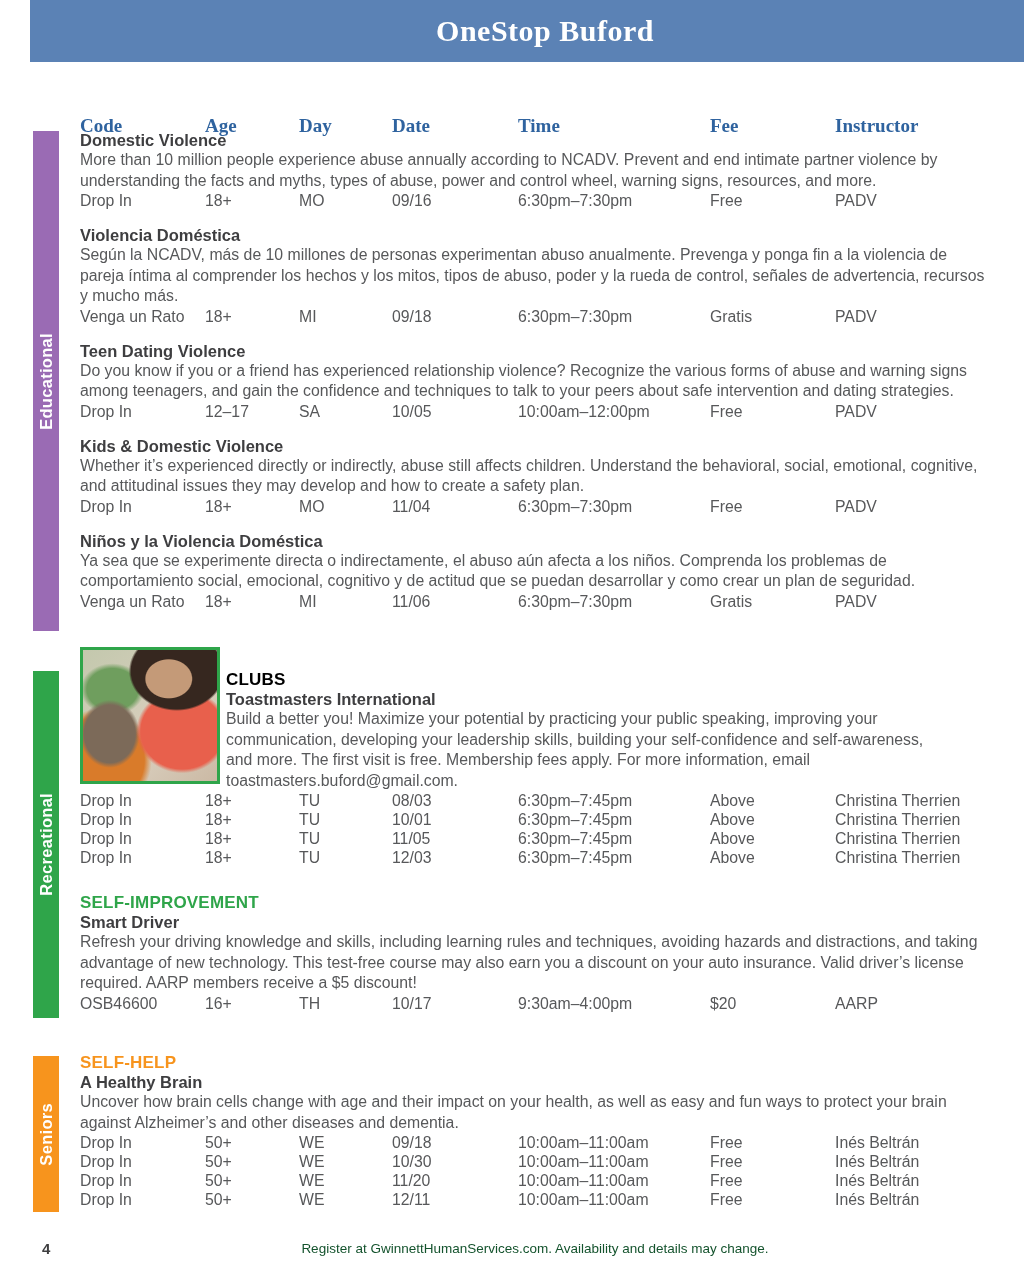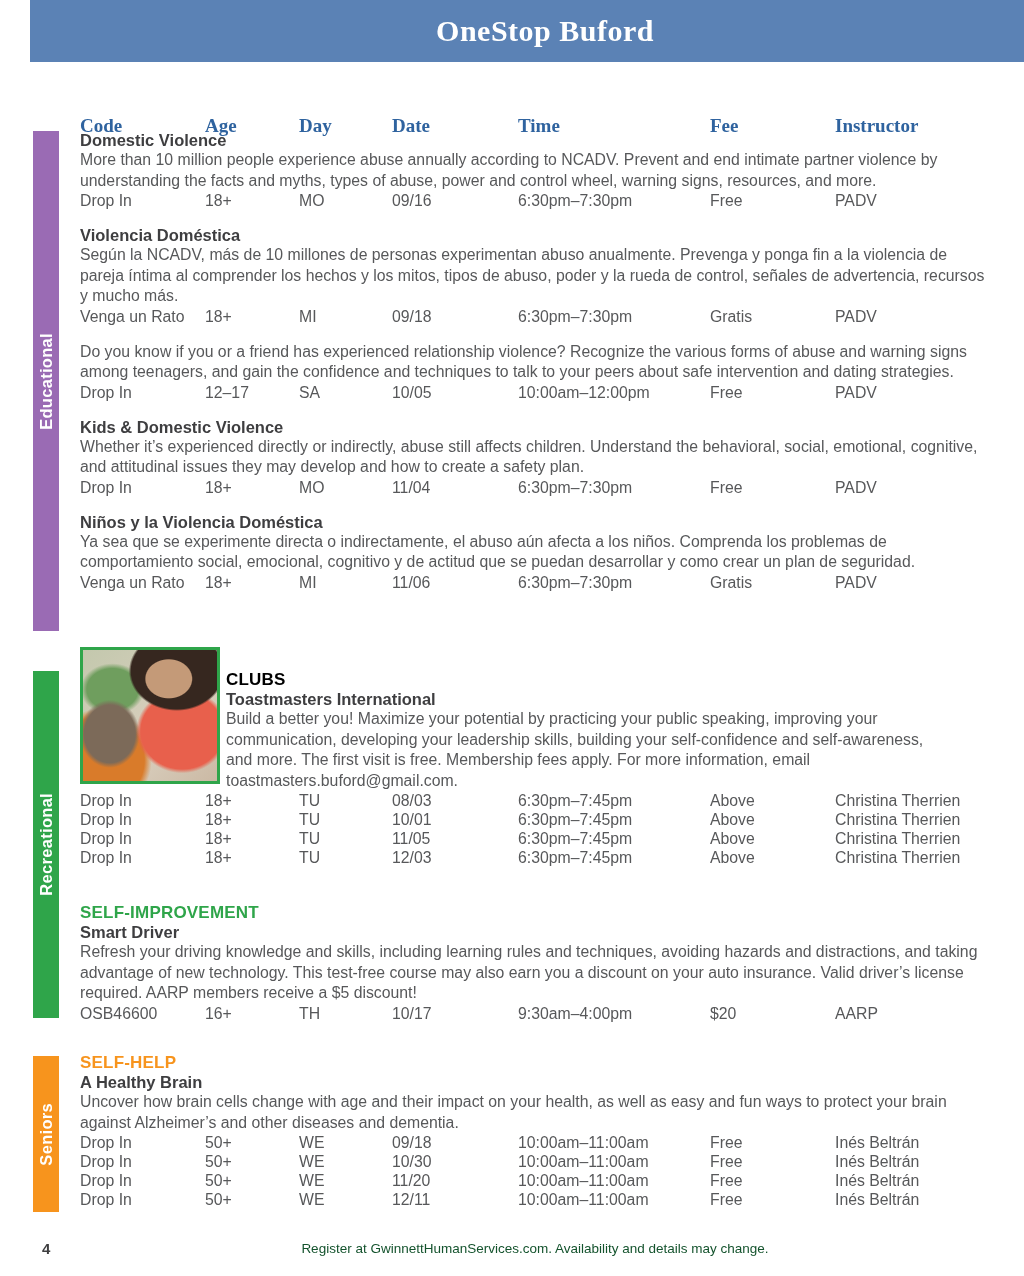--- a/index.html
+++ b/index.html
@@ -68,21 +68,21 @@
     border:3px solid #2fa54a; overflow:hidden;
     background:
       radial-gradient(ellipse 24px 20px at 64% 22%, #c49a78 95%, transparent 100%),
       radial-gradient(ellipse 48px 40px at 70% 16%, #36271f 95%, transparent 100%),
       radial-gradient(ellipse 46px 42px at 74% 62%, #e8604c 90%, transparent 100%),
       radial-gradient(ellipse 30px 34px at 20% 64%, #7c6a59 85%, transparent 100%),
       radial-gradient(ellipse 32px 26px at 22% 30%, #6f9e5e 80%, transparent 100%),
       radial-gradient(ellipse 50px 52px at 14% 84%, #d97b2a 85%, transparent 100%),
       linear-gradient(135deg, #c3c8ad 0%, #d9cfbe 60%, #cbb9a4 100%);
   }
-  .smart-driver { margin-top:36px; }
+  .smart-driver { margin-top:26px; }
 
   
   .page-number {
     position:absolute; left:42px; top:1240px;
     font-size:15px; font-weight:700; color:#3e3e40;
   }
   .footer-note {
     position:absolute; left:80px; right:34px; top:1241px; text-align:center;
     font-size:13.5px; color:#14532d;
   }
@@ -140,20 +140,21 @@
             <div>18+</div>
             <div>MI</div>
             <div>09/18</div>
             <div>6:30pm–7:30pm</div>
             <div>Gratis</div>
             <div>PADV</div>
           </div>
         </div>
       </section>
       <section class="program">
+        <div class="ptitle">Teen Dating Violence</div>
         <div class="pdesc">Do you know if you or a friend has experienced relationship violence? Recognize the various forms of abuse and warning signs among teenagers, and gain the confidence and techniques to talk to your peers about safe intervention and dating strategies.</div>
         <div class="rows">
           <div class="row colgrid">
             <div>Drop In</div>
             <div>12–17</div>
             <div>SA</div>
             <div>10/05</div>
             <div>10:00am–12:00pm</div>
             <div>Free</div>
             <div>PADV</div>

